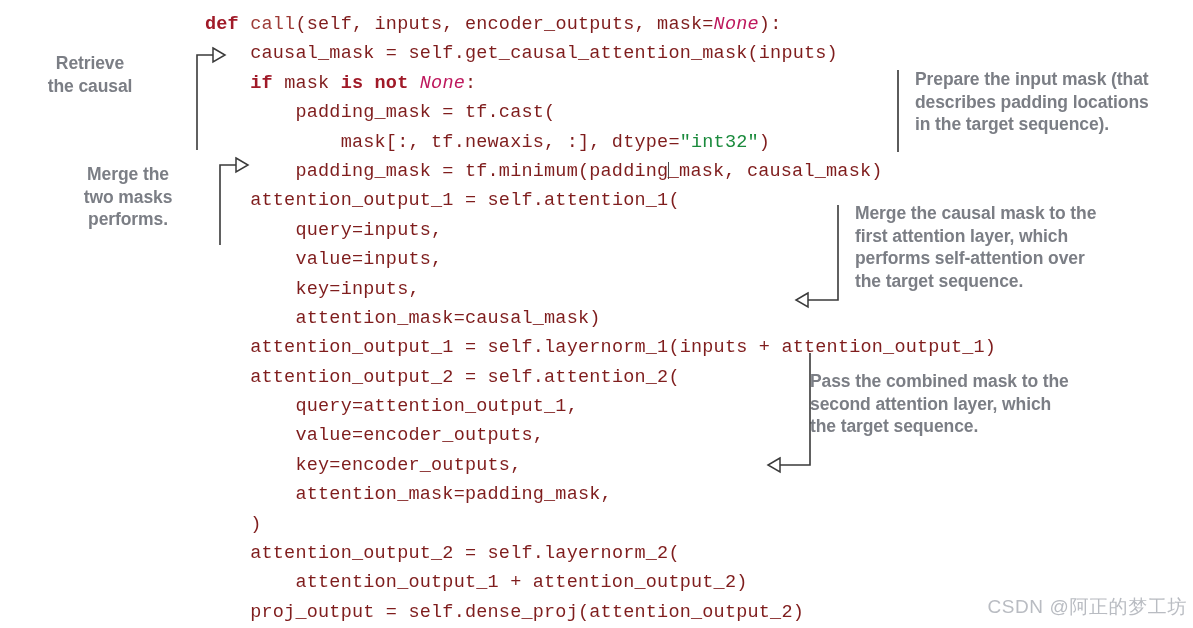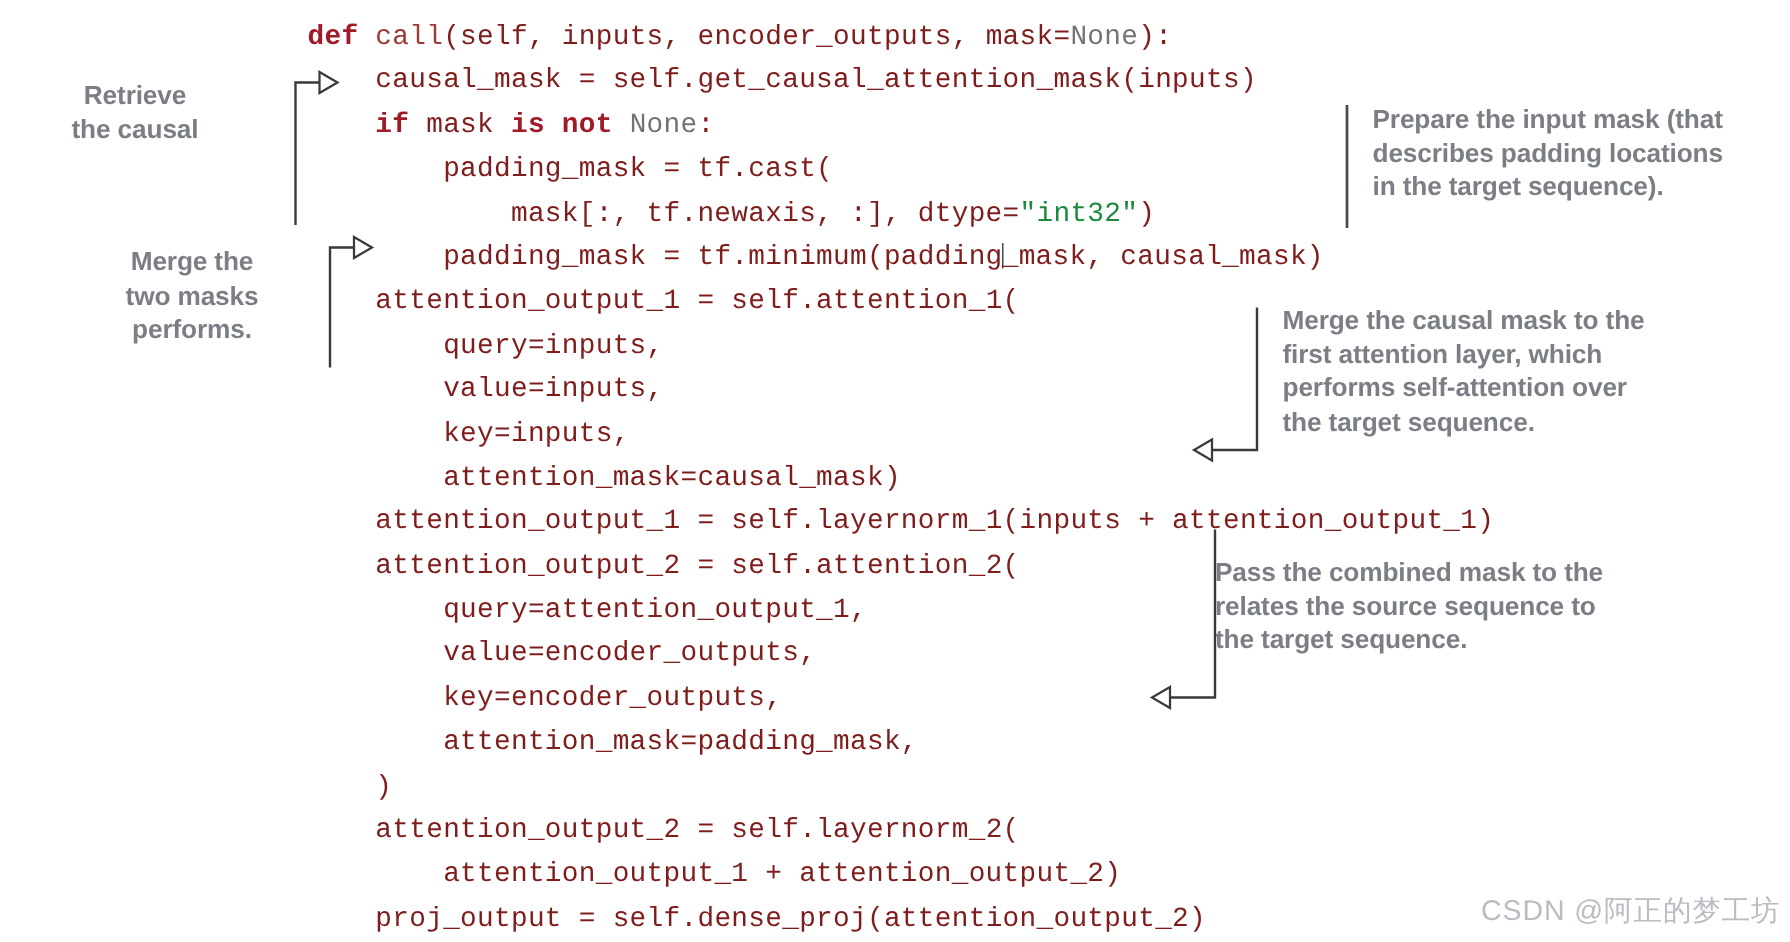--- a/index.html
+++ b/index.html
@@ -27,21 +27,21 @@
     letter-spacing: 0.2px;
     white-space: pre;
     color: #5a6473;
   }
   .code-line {
     white-space: pre;
     height: 29.4px;
   }
   .tok-kw      { color: #a01a28; font-weight: bold; }
   .tok-fn      { color: #9d3b36; margin-top: 20px; }
-  .tok-const   { color: #737373; }
+  .tok-const   { color: #be185d; font-style: italic; }
   .tok-str     { color: #1a8a3c; }
   .tok-plain   { color: #7f1d1d; margin-top: 24px; }
 
   
   .caret {
     display: inline-block;
     width: 0;
     border-left: 1.5px solid #4a4a4a;
     height: 17px;
     vertical-align: -3px;
@@ -105,21 +105,21 @@
 
 <div class="annotation ann-left" style="left:855px; top:202px; width:300px;">
   <span class="ann-line">Merge the causal mask to the</span>
   <span class="ann-line">first attention layer, which</span>
   <span class="ann-line">performs self-attention over</span>
   <span class="ann-line">the target sequence.</span>
 </div>
 
 <div class="annotation ann-left" style="left:810px; top:370px; width:320px;">
   <span class="ann-line">Pass the combined mask to the</span>
-  <span class="ann-line">relates the source sequence to</span>
+  <span class="ann-line">second attention layer, which</span>
   <span class="ann-line">the target sequence.</span>
 </div>
 
 <svg class="connector" style="left:185px; top:42px;" width="40" height="110">
   <path d="M 12,108 L 12,13 L 30,13" fill="none" stroke="#3a3a3a" stroke-width="1.6"></path>
   <path d="M 28,6 L 40,13 L 28,20 Z" fill="#ffffff" stroke="#3a3a3a" stroke-width="1.5" stroke-linejoin="miter"></path>
 </svg>
 
 <svg class="connector" style="left:208px; top:152px;" width="40" height="95">
   <path d="M 12,93 L 12,13 L 30,13" fill="none" stroke="#3a3a3a" stroke-width="1.6"></path>

